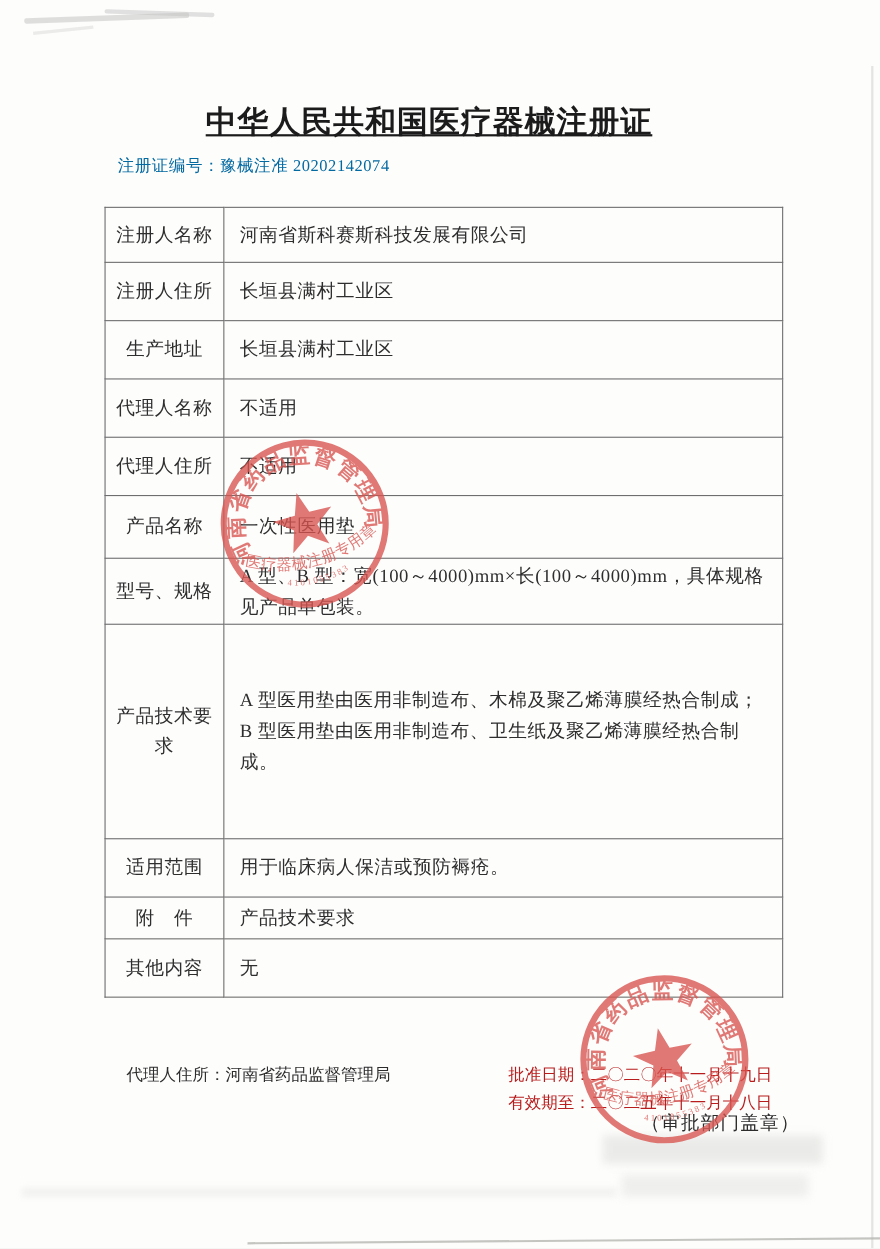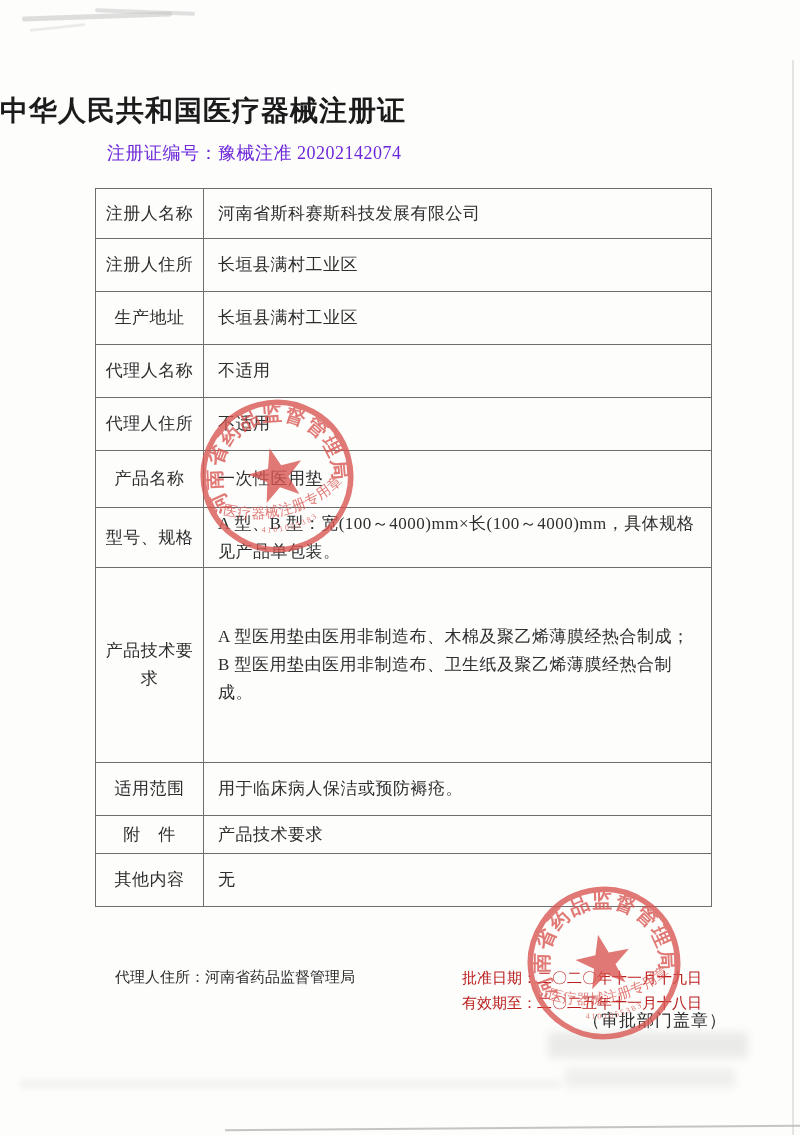--- a/index.html
+++ b/index.html
@@ -9,27 +9,29 @@
     width:800px;height:1135px;
     margin:0 auto;
     background:#fdfdfc;
     overflow:hidden;
     font-family:"Liberation Serif","DejaVu Serif",serif;
     color:#262626;
   }
   
   .title{
     position:absolute;top:92px;left:0;width:780px;
+    text-align:center;
     font-family:"Liberation Sans","DejaVu Sans",sans-serif;
     font-size:28px;font-weight:bold;letter-spacing:1px;color:#1b1b1b;
     margin:0;
+    text-decoration:underline;
   }
   .regline{
     position:absolute;top:141px;left:107px;
-    font-size:18px;color:#6d28d9;letter-spacing:.5px;
+    font-size:15px;color:#0369a1;letter-spacing:.5px;
   }
   
   table.cert{
     position:absolute;left:95px;top:188px;
     width:617px;border-collapse:collapse;table-layout:fixed;
   }
   table.cert td{
     border:1px solid #6e6e6e;
     font-size:17px;color:#2e2e2e;
     vertical-align:middle;

